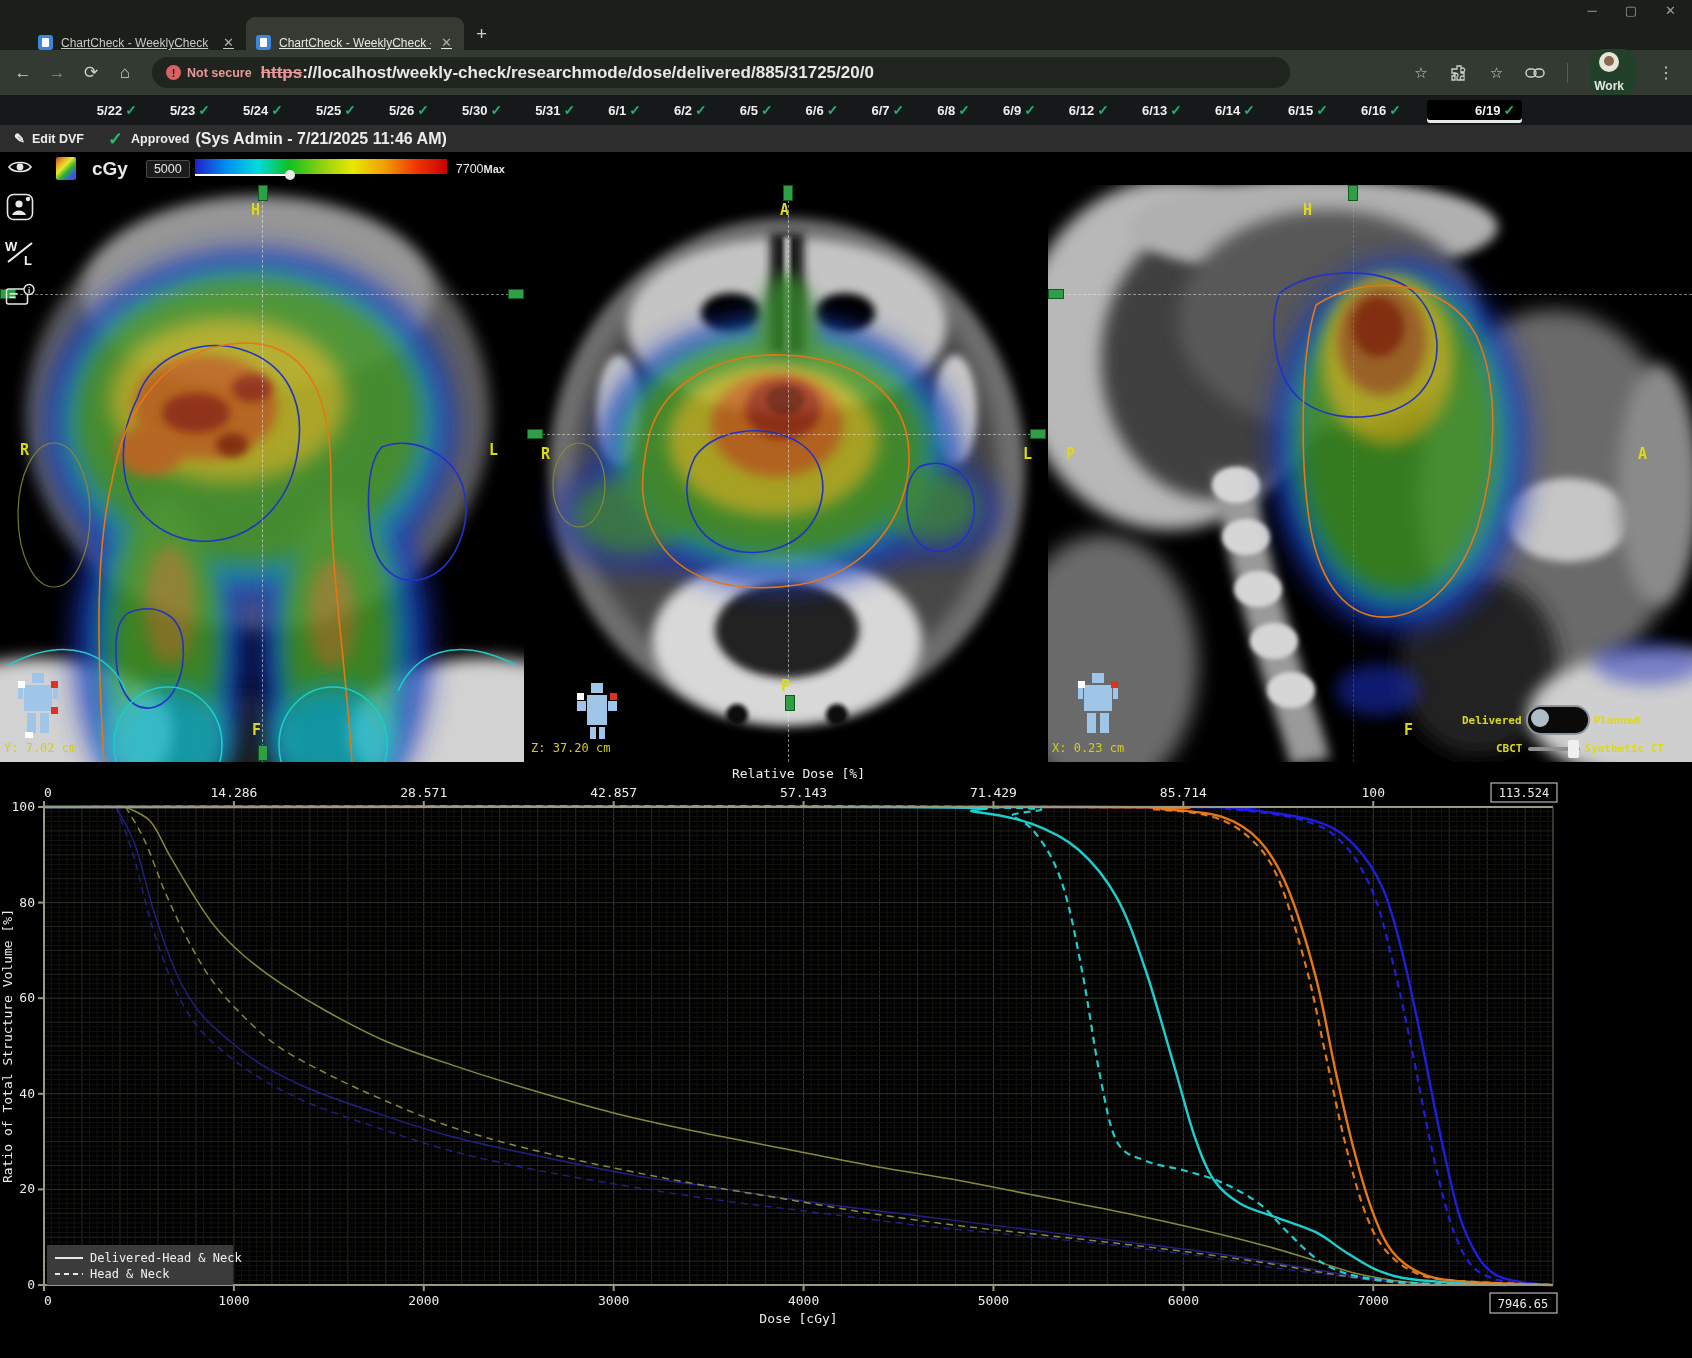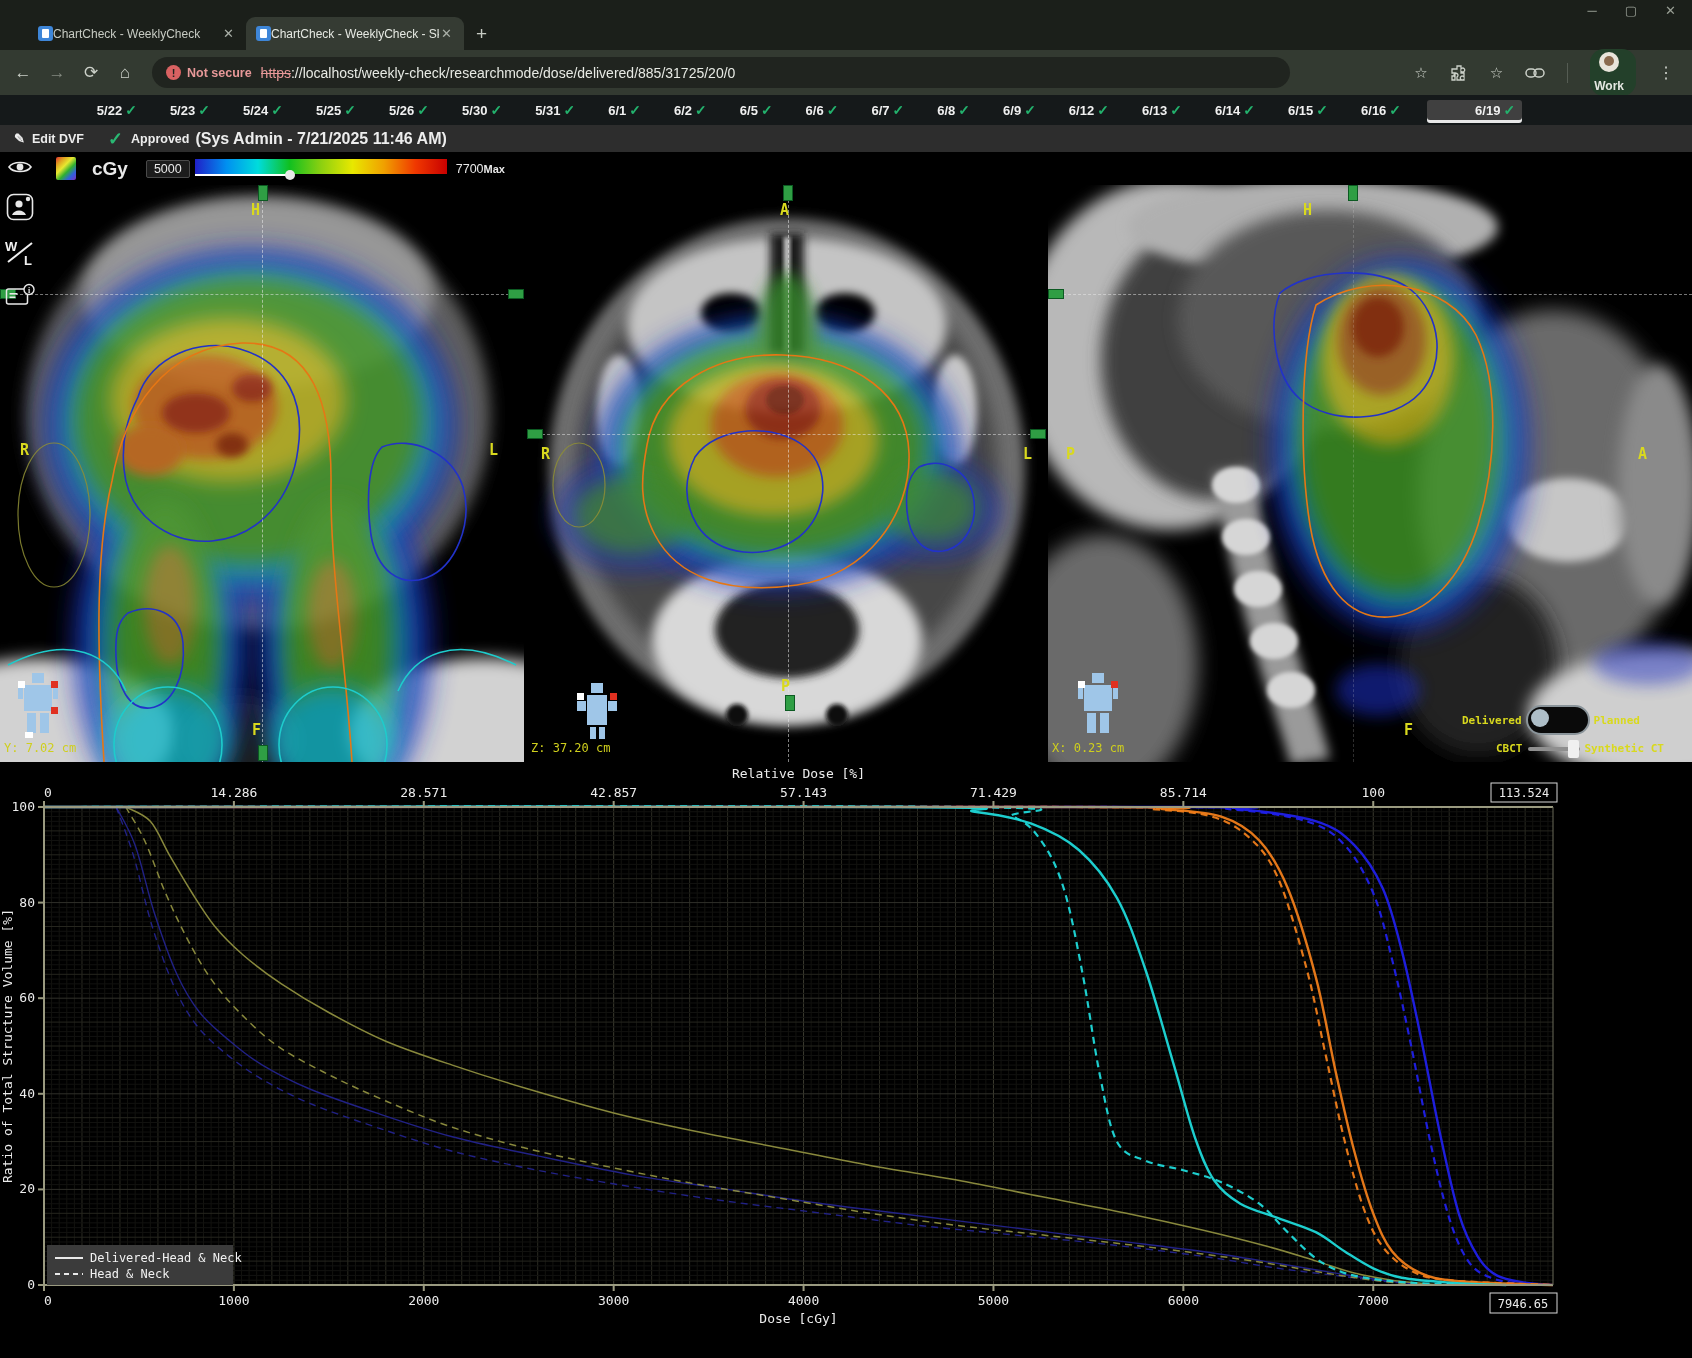--- a/index.html
+++ b/index.html
@@ -1,47 +1,47 @@
 <!DOCTYPE html>
 <html><head>
 <meta charset="utf-8">
 <style>
   html,body{margin:0;padding:0;background:#000;font-family:"Liberation Sans",sans-serif;}
   .screen{position:relative;width:1692px;height:1358px;background:#000;overflow:hidden;}
 
   
   .titlebar{position:absolute;top:0;left:0;width:1692px;height:50px;background:#1b1f1a;}
   .tabs{position:absolute;left:28px;bottom:0;display:flex;align-items:flex-end;}
-  .tab{display:flex;align-items:center;width:198px;height:33px;padding:0 10px;border-radius:9px 9px 0 0;color:#c7cbc3;font-size:12px;}
+  .tab{display:flex;align-items:flex-end;gap:8px;width:198px;height:33px;padding:0 10px;border-radius:9px 9px 0 0;color:#c7cbc3;font-size:12px;text-decoration:underline;}
   .tab.active{background:#353b33;color:#e6e9e3;}
   .tab-title{white-space:nowrap;overflow:hidden;text-overflow:clip;flex:1;}
   .tab-close{color:#aab0a8;font-size:13px;padding:0 2px;}
   .favicon{width:15px;height:15px;border-radius:3px;background:#3e86d8;position:relative;flex:none;}
   .favicon:after{content:"";position:absolute;left:4px;top:3px;right:4px;bottom:3px;background:#fff;border-radius:1px;}
   .newtab{color:#c7cbc3;font-size:19px;margin-left:12px;padding-bottom:5px;}
   .wincontrols{position:absolute;right:16px;top:3px;display:flex;gap:28px;color:#9aa096;font-size:13px;}
 
   .toolbar{position:absolute;top:50px;left:0;width:1692px;height:45px;background:#333a31;display:flex;align-items:center;}
   .navbtn{color:#ccd1c9;font-size:17px;width:34px;text-align:center;}
   .navbtn.fwd{color:#848a81;}
   .urlbar{height:31px;border-radius:16px;background:#20241f;display:flex;align-items:center;width:1110px;margin-left:10px;padding:0 14px;gap:9px;}
   .notsecure{display:flex;gap:6px;align-items:center;color:#e79898;font-size:12.5px;font-weight:bold;white-space:nowrap;}
   .ns-icon{width:15px;height:15px;border-radius:50%;background:#d96262;color:#20241f;font-size:11px;font-weight:bold;display:flex;align-items:center;justify-content:center;}
-  .url{color:#e7eae4;font-size:14px;font-weight:normal;white-space:nowrap;overflow:hidden;}
+  .url{color:#e7eae4;font-size:17px;font-weight:bold;white-space:nowrap;overflow:hidden;}
   .url s{color:#e79898;}
   .tool-right{margin-left:auto;display:flex;align-items:center;gap:22px;margin-right:18px;color:#ccd1c9;font-size:15px;}
   .vsep{width:1px;height:20px;background:#555c53;}
   .profile{display:flex;align-items:center;gap:7px;background:#23402a;border-radius:14px;padding:3px 12px 3px 4px;color:#e4e7e1;font-size:12px;font-weight:bold;flex-direction:column;}
   .avatar{width:20px;height:20px;border-radius:50%;background:#e8e4da;position:relative;}
   .avatar:after{content:"";position:absolute;left:5px;top:4px;width:10px;height:10px;border-radius:50%;background:#8a6a4e;}
 
   
   .date-row{position:absolute;top:95px;left:0;width:1692px;height:30px;background:#15191a;display:flex;align-items:center;justify-content:center;gap:19px;box-sizing:border-box;padding-right:80px;}
   .date-tab{display:flex;align-items:center;gap:3px;padding:2px 7px;border-radius:3px;font-weight:bold;font-size:13px;color:#f0f0f0;white-space:nowrap;}
-  .date-tab.selected{background:#404040;box-shadow:0 3px 0 #e8e8e8;padding-left:48px;}
+  .date-tab.selected{background:#000000;box-shadow:0 3px 0 #e8e8e8;padding-left:48px;}
   .dcheck{color:#23b26d;font-size:14px;font-weight:bold;}
 
   .approve-row{position:absolute;top:125px;left:0;width:1692px;height:27px;background:#2d2d2d;color:#ededed;font-size:12.5px;display:flex;align-items:center;}
   .editdvf{display:flex;gap:7px;margin-left:14px;align-items:center;font-weight:bold;z-index:2;}
   .pencil-icon{font-size:13px;}
   .bigcheck{color:#2ab873;font-weight:bold;font-size:18px;margin-left:24px;z-index:2;}
   .approved{font-weight:bold;margin-left:8px;z-index:2;}
   .approved-detail{font-size:16px;margin-left:6px;font-weight:bold;z-index:2;}
   .ct-title{position:absolute;left:0;right:0;text-align:center;font-size:12.5px;font-weight:bold;}
 

